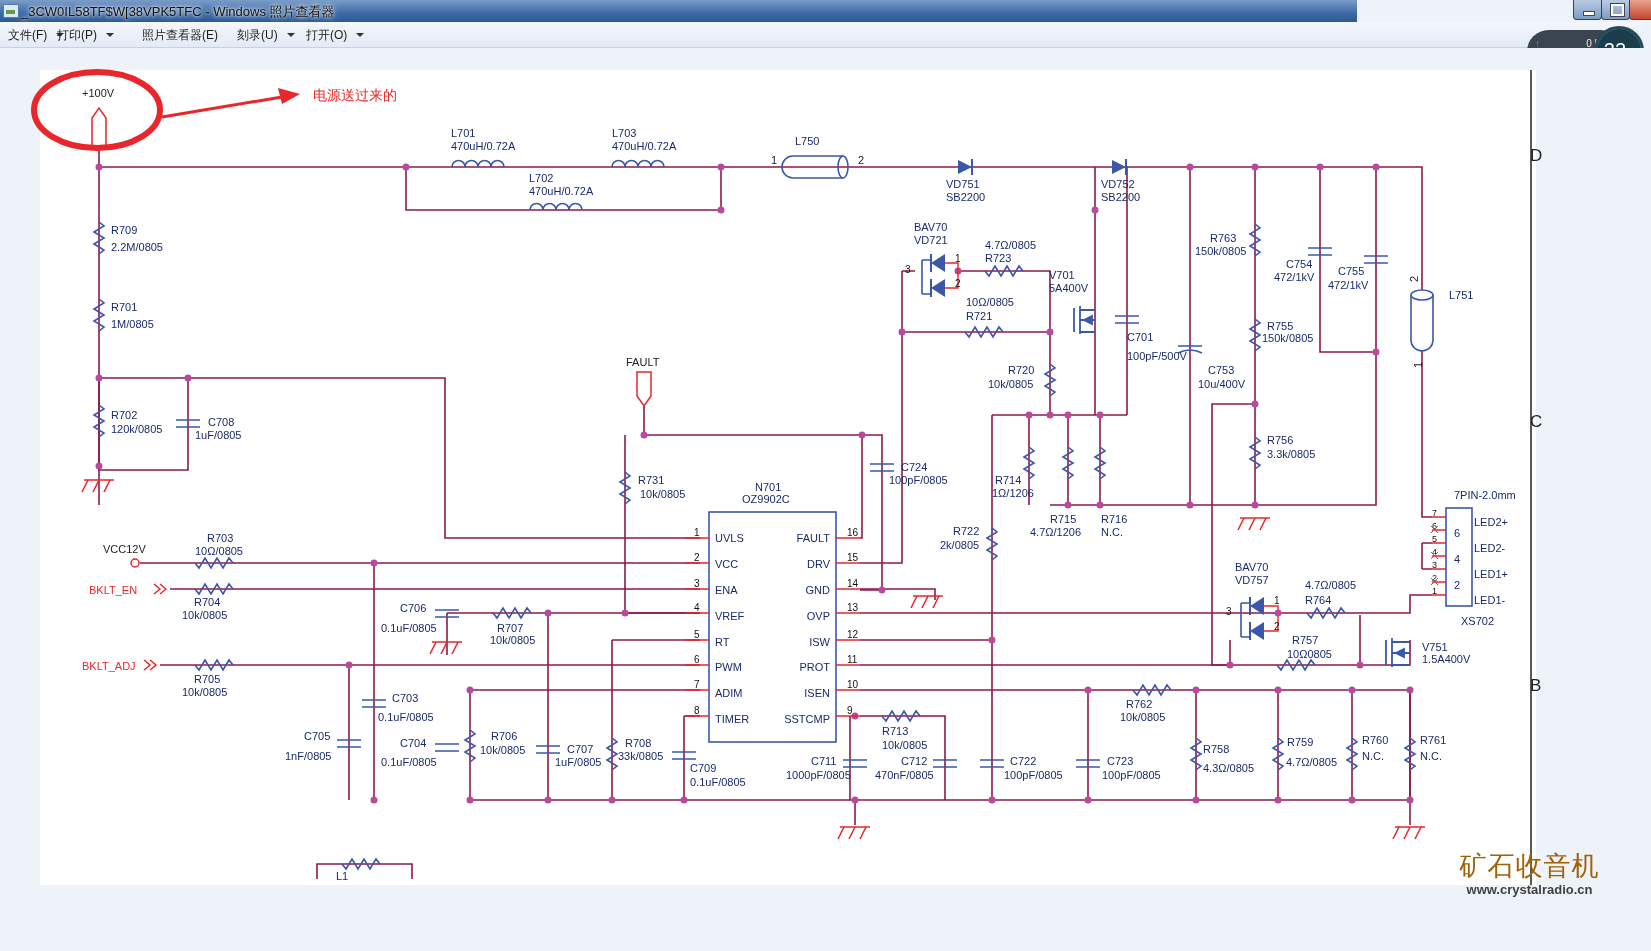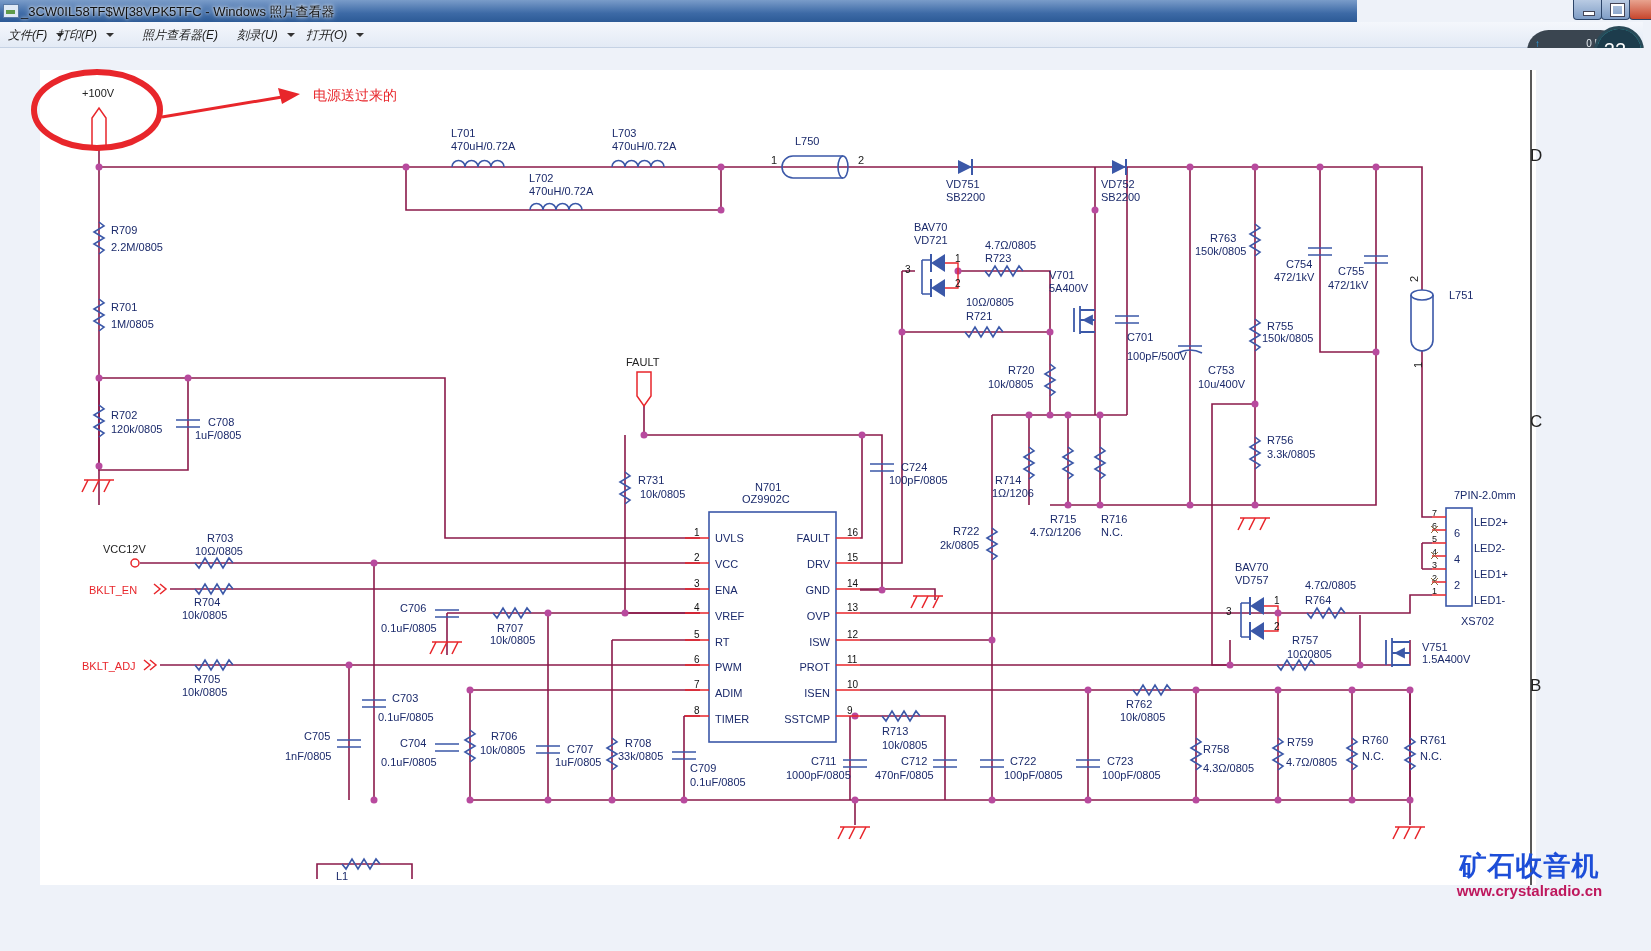--- a/index.html
+++ b/index.html
@@ -7,40 +7,40 @@
   .titlebar{position:absolute;left:0;top:0;width:1357px;height:22px;background:linear-gradient(#7a9cc9,#3d6aa6 60%,#2c5a96);color:#000;}
   .titlebar .appicon{position:absolute;left:3px;top:4px;width:14px;height:12px;background:#dfe9f5;border:1px solid #5a7aa5;}
   .titlebar .appicon:after{content:"";position:absolute;left:2px;top:5px;width:9px;height:4px;background:#5f9b4a;}
   .titlebar .title{position:absolute;left:21px;top:3px;font-size:13px;color:#111;text-shadow:0 0 6px #fff,0 0 3px #fff;}
   .winbtn{position:absolute;top:0;height:19px;border:1px solid #2c4468;border-top:none;border-radius:0 0 4px 4px;}
   .btn-min{left:1573px;width:27px;background:linear-gradient(#b9cbe3,#7f9dc6);}
   .btn-max{left:1601px;width:27px;background:linear-gradient(#b9cbe3,#7f9dc6);}
   .btn-close{left:1629px;width:30px;background:linear-gradient(#e8a38f,#c7452c);}
   .btn-min:after{content:"";position:absolute;left:9px;top:11px;width:10px;height:3px;background:#fff;border:1px solid #445;}
   .btn-max:after{content:"";position:absolute;left:9px;top:4px;width:9px;height:8px;border:2px solid #fff;outline:1px solid #445;}
-  .menubar{position:absolute;left:0;top:22px;width:1643px;height:25px;background:linear-gradient(#f4f7fc,#e3eaf5);border-bottom:1px solid #c5d2e4;font-style:italic;}
+  .menubar{position:absolute;left:0;top:22px;width:1643px;height:25px;background:linear-gradient(#f4f7fc,#e3eaf5);border-bottom:1px solid #c5d2e4;}
   .menu-item{position:absolute;top:5px;font-size:12px;color:#1b1b1b;cursor:default;white-space:nowrap;}
   .menu-item .caret{display:inline-block;margin-left:9px;width:0;height:0;border-left:4px solid transparent;border-right:4px solid transparent;border-top:4px solid #333;vertical-align:2px;}
   .canvas-area{position:absolute;left:0;top:48px;width:1651px;height:903px;background:#eef2f9;}
   .sheet{position:absolute;left:40px;top:70px;width:1496px;height:815px;background:#fff;}
   svg.schem{position:absolute;left:0;top:0;}
   .netmon{position:absolute;left:1527px;top:26px;width:124px;height:50px;}
   .netmon .pill{position:absolute;left:0;top:4px;width:95px;height:43px;border-radius:22px;background:#3a4550;}
   .netmon .up,.netmon .down{position:absolute;left:8px;font-size:10px;color:#e8eef2;width:74px;}
   .netmon .up{top:8px;} .netmon .down{top:26px;}
   .netmon .arrow-up{color:#29a8f0;font-weight:bold;} .netmon .arrow-down{color:#f59a16;font-weight:bold;}
   .netmon .val{position:absolute;right:0;}
   .netmon .gauge{position:absolute;left:67px;top:0;width:50px;height:50px;border-radius:50%;background:#1d3c4c;border:3px solid #2a4a58;box-sizing:border-box;overflow:hidden;}
   .netmon .gauge .wave{position:absolute;left:0;bottom:0;width:100%;height:38%;background:#1f5866;}
   .netmon .gauge .ring{position:absolute;left:-3px;top:-3px;width:50px;height:50px;border-radius:50%;border:3px solid transparent;border-top-color:#34c6c9;border-right-color:#34c6c9;transform:rotate(-30deg);box-sizing:border-box;}
   .netmon .gauge .pct{position:absolute;left:0;top:10px;width:100%;text-align:center;color:#fff;font-size:20px;}
   .netmon .gauge .pct small{font-size:9px;}
   .watermark{position:absolute;left:1408px;top:848px;width:243px;text-align:center;}
-  .watermark .cn{font-size:27px;font-weight:bold;color:#1d4ed8;letter-spacing:1px;font-family:"DejaVu Sans",sans-serif;}
-  .watermark .url{font-size:15px;font-weight:bold;color:#be185d;margin-top:-2px;}
+  .watermark .cn{font-size:27px;font-weight:normal;color:#a16207;letter-spacing:1px;font-family:"DejaVu Sans",sans-serif;}
+  .watermark .url{font-size:13px;font-weight:bold;color:#404040;margin-top:-2px;}
   text{font-family:"Liberation Sans","DejaVu Sans",sans-serif;}
 </style>
 </head>
 <body>
 
 <div class="titlebar">
   <span class="appicon"></span>
   <span class="title">_3CW0IL58TF$W[38VPK5TFC - Windows 照片查看器</span>
   <div class="winbtn btn-min"></div>
   <div class="winbtn btn-max"></div>

